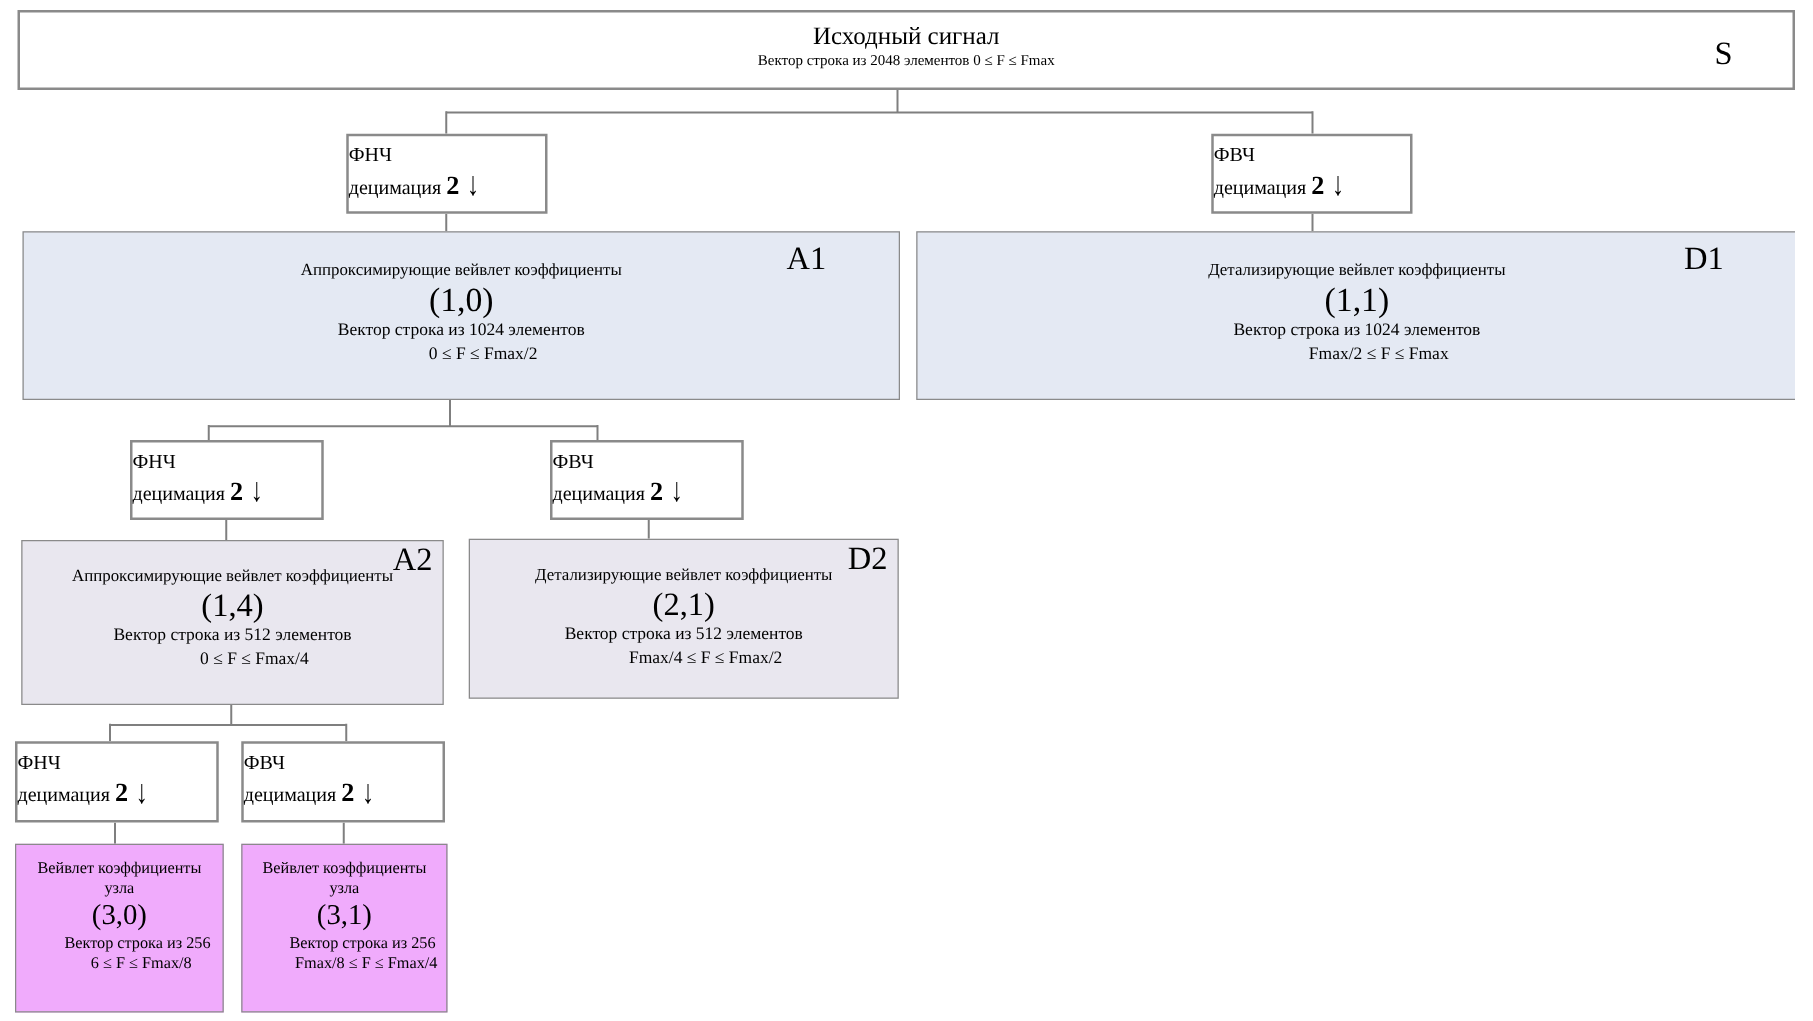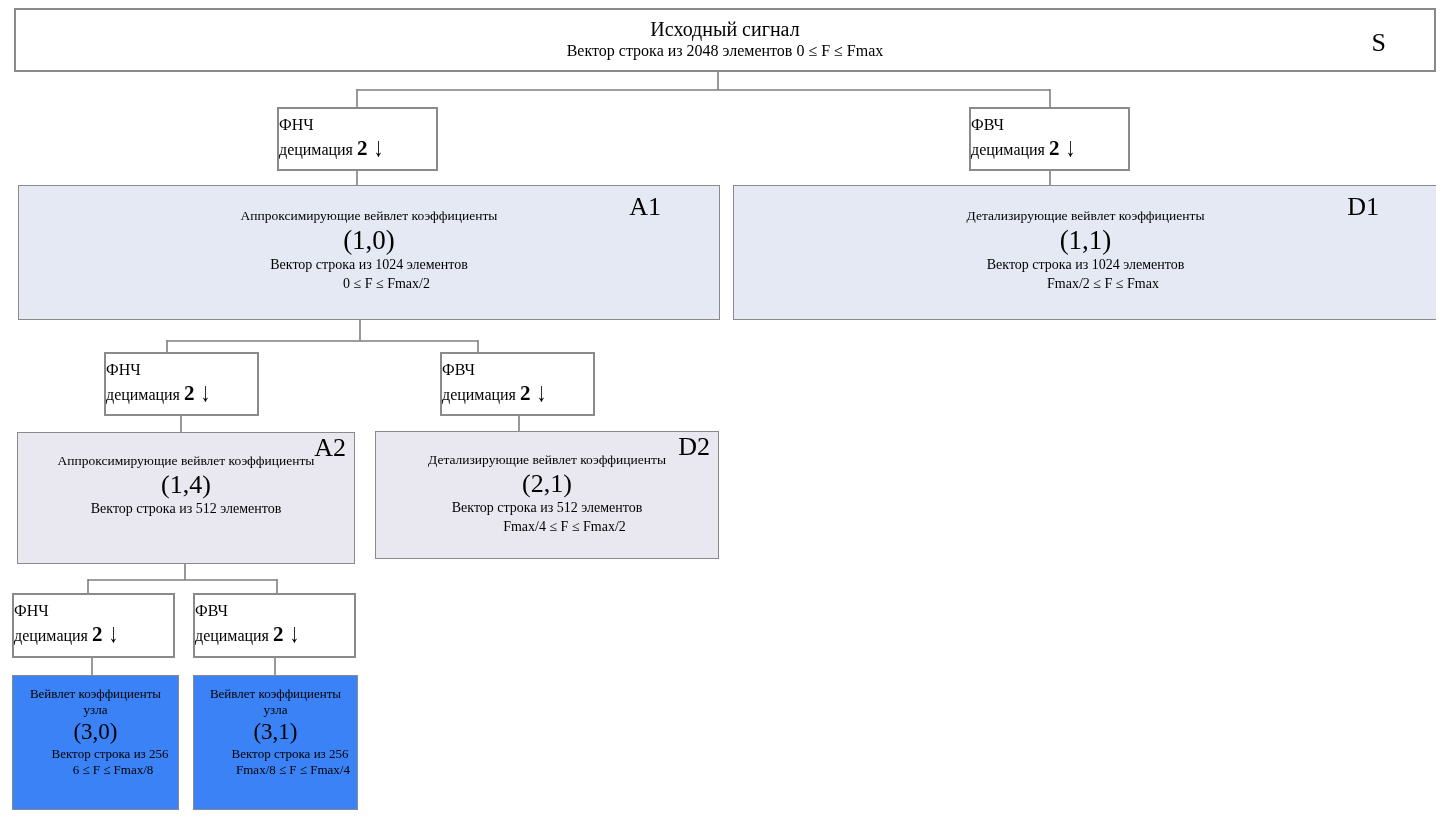--- a/index.html
+++ b/index.html
@@ -12,21 +12,21 @@
     color: #000000;
     overflow: hidden;
   }
   #wires { position: absolute; left: 0; top: 0; width: 1450px; height: 817px; }
 
   .box { position: absolute; box-sizing: border-box; background: #ffffff; border: 2px solid #8a8a8a; }
 
   
   .root-box { border-width: 2px; text-align: center; }
   .root-title { font-size: 20px; padding-top: 7px; line-height: 1.2; }
-  .root-sub { font-size: 16px; line-height: 1.3; }
+  .root-sub { font-size: 12px; line-height: 1.3; }
   .root-tag { position: absolute; right: 48px; top: 18px; font-size: 26px; }
 
   
   .filter { text-align: left; border-width: 2px; }
   .f-name { font-size: 16px; padding-top: 6px; line-height: 1.2; }
   .f-op { font-size: 16px; line-height: 1.4; white-space: nowrap; }
   .f-factor { font-weight: bold; font-size: 21px; padding-left: 4px; }
   .f-arrow { font-weight: bold; font-size: 20px; display: inline-block;
              transform: scaleY(1.35); transform-origin: center 60%; padding-left: 6px; }
 
@@ -40,21 +40,21 @@
 
   .lvl1 { background: #e4e9f3; }
   .lvl1 .n-title { padding-top: 22px; }
   .lvl1 .n-tag { right: 58px; top: 6px; }
 
   .lvl2 { background: #e9e7ef; }
   .lvl2 .n-title { padding-top: 20px; }
   .lvl2 .n-index { font-size: 26px; }
   .lvl2 .n-tag { right: 8px; top: 0px; }
 
-  .lvl3 { background: #3b82f6; }
+  .lvl3 { background: #f0abfc; }
   .lvl3 .n-title { font-size: 13px; padding: 10px 14px 0 14px; }
   .lvl3 .n-index { font-size: 23px; }
   .lvl3 .n-vector { font-size: 13px; padding-left: 29px; }
   .lvl3 .n-range { font-size: 13px; }
 </style>
 </head>
 <body>
 
 <div id="stage">
 
@@ -120,20 +120,21 @@
   </div>
   <div class="box filter" style="left:440px; top:352px; width:155px; height:64px;">
     <div class="f-name">ФВЧ</div>
     <div class="f-op"><span>децимация</span><span class="f-factor">2</span><span class="f-arrow">↓</span></div>
   </div>
 
   <div class="node lvl2" style="position:absolute; left:17px; top:432px; width:336px; height:130px;">
     <div class="n-title">Аппроксимирующие вейвлет коэффициенты</div>
     <div class="n-index">(1,4)</div>
     <div class="n-vector">Вектор строка из 512 элементов</div>
+    <div class="n-range">0 ≤ F ≤ Fmax/4</div>
     <div class="n-tag">A2</div>
   </div>
   <div class="node lvl2" style="position:absolute; left:375px; top:431px; width:342px; height:126px;">
     <div class="n-title">Детализирующие вейвлет коэффициенты</div>
     <div class="n-index">(2,1)</div>
     <div class="n-vector">Вектор строка из 512 элементов</div>
     <div class="n-range">Fmax/4 ≤ F ≤ Fmax/2</div>
     <div class="n-tag">D2</div>
   </div>
 

